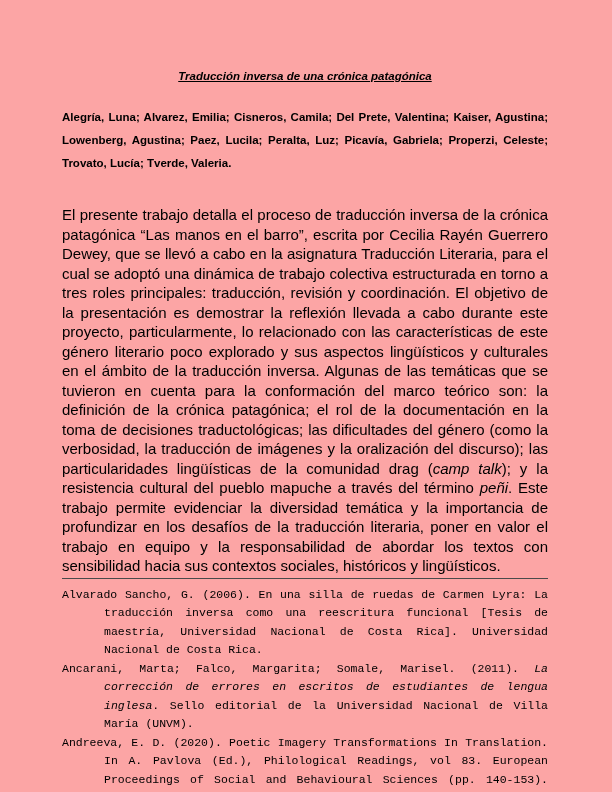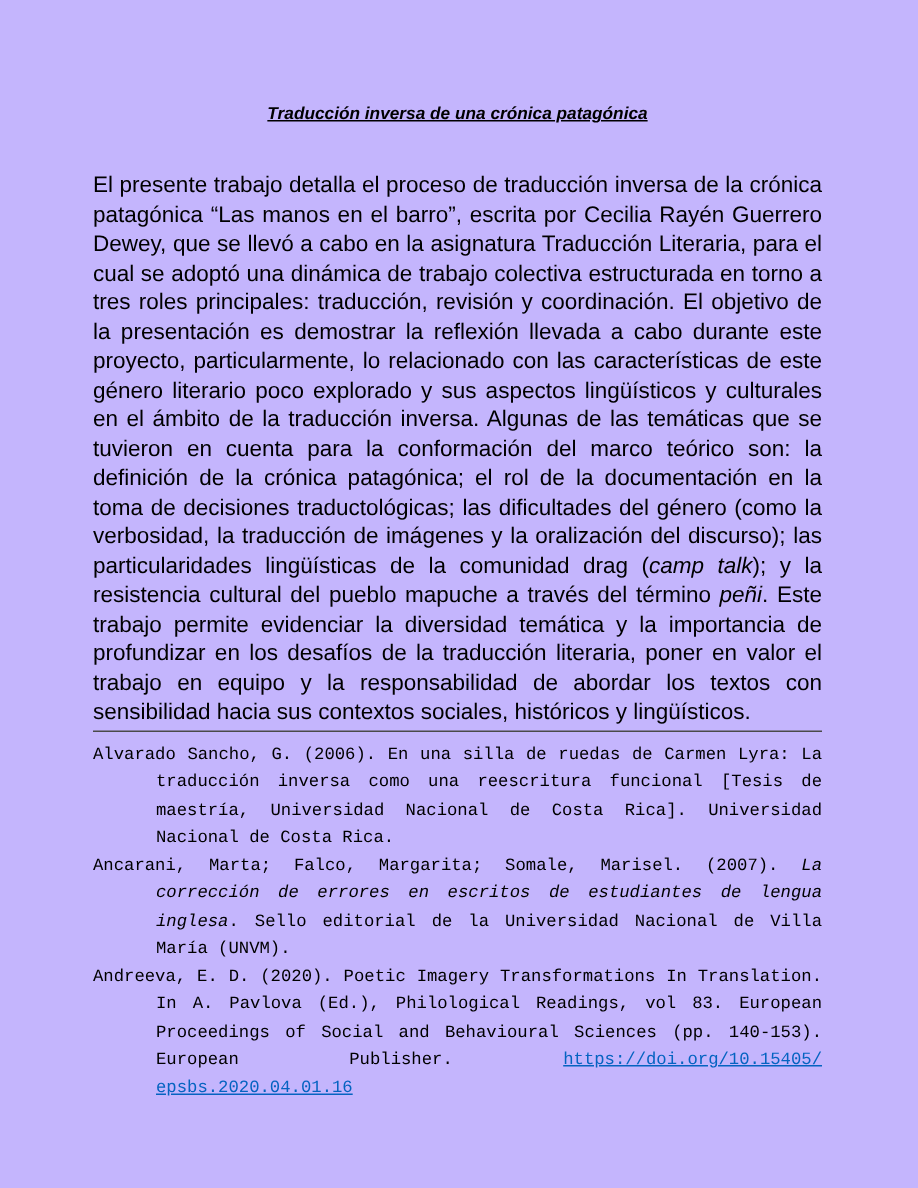--- a/index.html
+++ b/index.html
@@ -5,21 +5,21 @@
   html, body {
     margin: 0;
     padding: 0;
     background: #ffffff;
   }
   .page {
     position: relative;
     width: 612px;
     height: 792px;
     box-sizing: border-box;
-    background: #c4b5fd;
+    background: #fca5a5;
     color: #000000;
     padding: 69px 64px 0 62px;
     font-family: "Liberation Sans", sans-serif;
     overflow: hidden;
   }
   .title {
     margin: 0;
     font-size: 11.5px;
     line-height: 15px;
     font-weight: bold;
@@ -70,29 +70,30 @@
     cursor: pointer;
   }
 </style>
 </head>
 <body>
 
 <div class="page">
 
   <h1 class="title">Traducción inversa de una crónica patagónica</h1>
 
+  <p class="authors">Alegría, Luna; Alvarez, Emilia; Cisneros, Camila; Del Prete, Valentina; Kaiser, Agustina; Lowenberg, Agustina; Paez, Lucila; Peralta, Luz; Picavía, Gabriela; Properzi, Celeste; Trovato, Lucía; Tverde, Valeria.</p>
 
   <p class="abstract"><span>El presente trabajo detalla el proceso de traducción inversa de la crónica patagónica “Las manos en el barro”, escrita por Cecilia Rayén Guerrero Dewey, que se llevó a cabo en la asignatura Traducción Literaria, para el cual se adoptó una dinámica de trabajo colectiva estructurada en torno a tres roles principales: traducción, revisión y coordinación. El objetivo de la presentación es demostrar la reflexión llevada a cabo durante este proyecto, particularmente, lo relacionado con las características de este género literario poco explorado y sus aspectos lingüísticos y culturales en el ámbito de la traducción inversa. Algunas de las temáticas que se tuvieron en cuenta para la conformación del marco teórico son: la definición de la crónica patagónica; el rol de la documentación en la toma de decisiones traductológicas; las dificultades del género (como la verbosidad, la traducción de imágenes y la oralización del discurso); las particularidades lingüísticas de la comunidad drag (</span><i>camp talk</i><span>); y la resistencia cultural del pueblo mapuche a través del término </span><i>peñi</i><span>. Este trabajo permite evidenciar la diversidad temática y la importancia de profundizar en los desafíos de la traducción literaria, poner en valor el trabajo en equipo y la responsabilidad de abordar los textos con sensibilidad hacia sus contextos sociales, históricos y lingüísticos.</span></p>
 
   <hr class="divider">
 
 
   <div class="references">
 
     <p class="ref"><span>Alvarado Sancho, G. (2006). En una silla de ruedas de Carmen Lyra: La traducción inversa como una reescritura funcional [Tesis de maestría, Universidad Nacional de Costa Rica]. Universidad Nacional de Costa Rica.</span></p>
 
-    <p class="ref"><span>Ancarani, Marta; Falco, Margarita; Somale, Marisel. (2007). </span><i>La corrección de errores en escritos de estudiantes de lengua inglesa</i><span>. Sello editorial de la Universidad Nacional de Villa María (UNVM).</span></p>
+    <p class="ref"><span>Ancarani, Marta; Falco, Margarita; Somale, Marisel. (2011). </span><i>La corrección de errores en escritos de estudiantes de lengua inglesa</i><span>. Sello editorial de la Universidad Nacional de Villa María (UNVM).</span></p>
 
     <p class="ref"><span>Andreeva, E. D. (2020). Poetic Imagery Transformations In Translation. In A. Pavlova (Ed.), Philological Readings, vol 83. European Proceedings of Social and Behavioural Sciences (pp. 140-153). European Publisher. </span><a class="doi-link" href="#">https://doi.org/10.15405/ epsbs.2020.04.01.16</a></p>
 
   </div>
 
 </div>
 
 </body></html>

